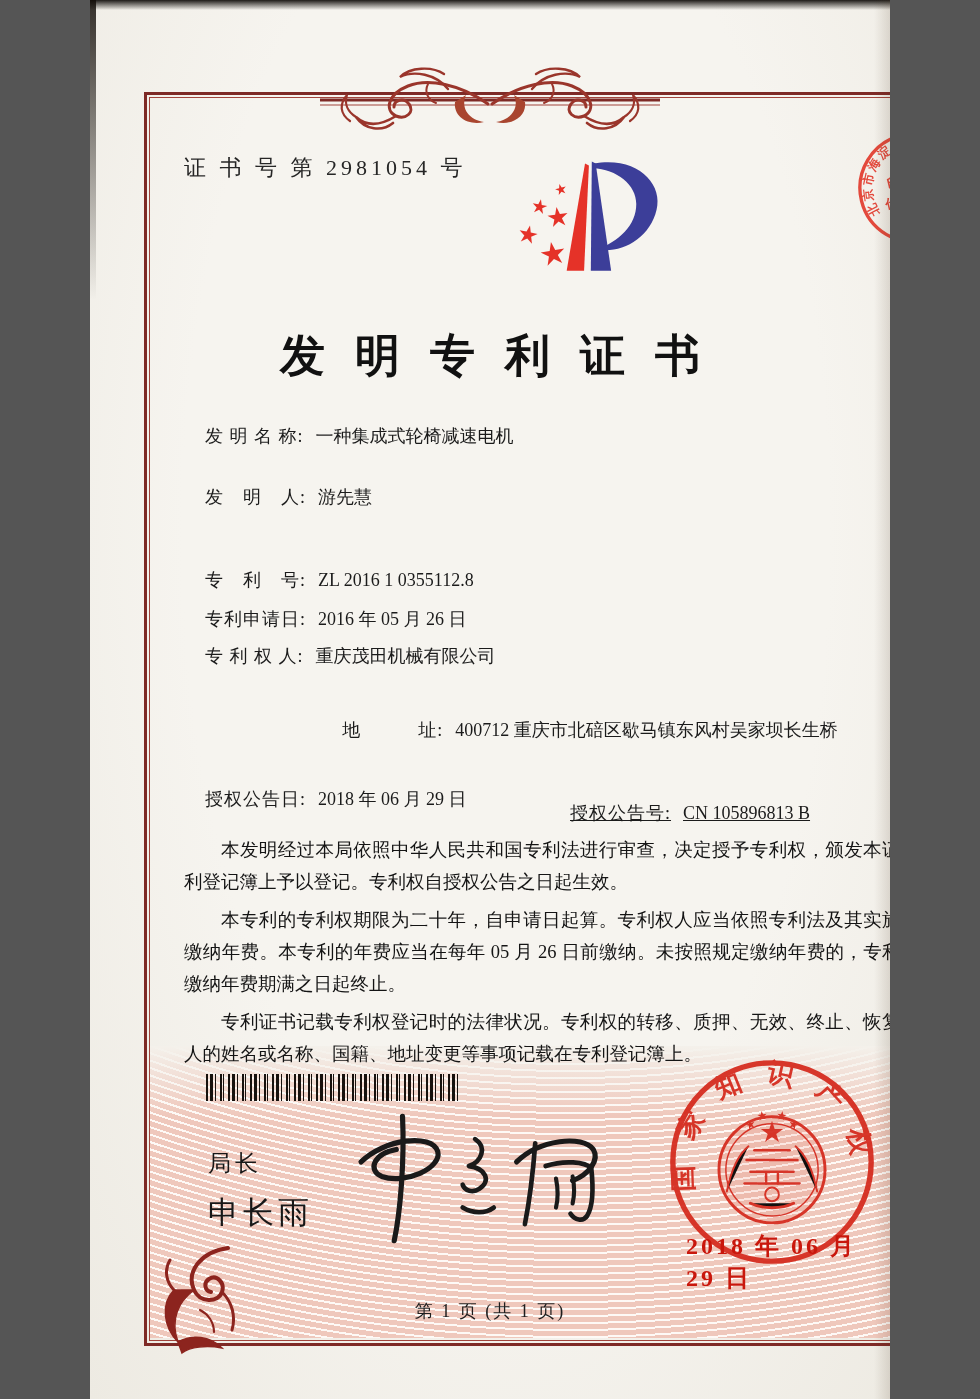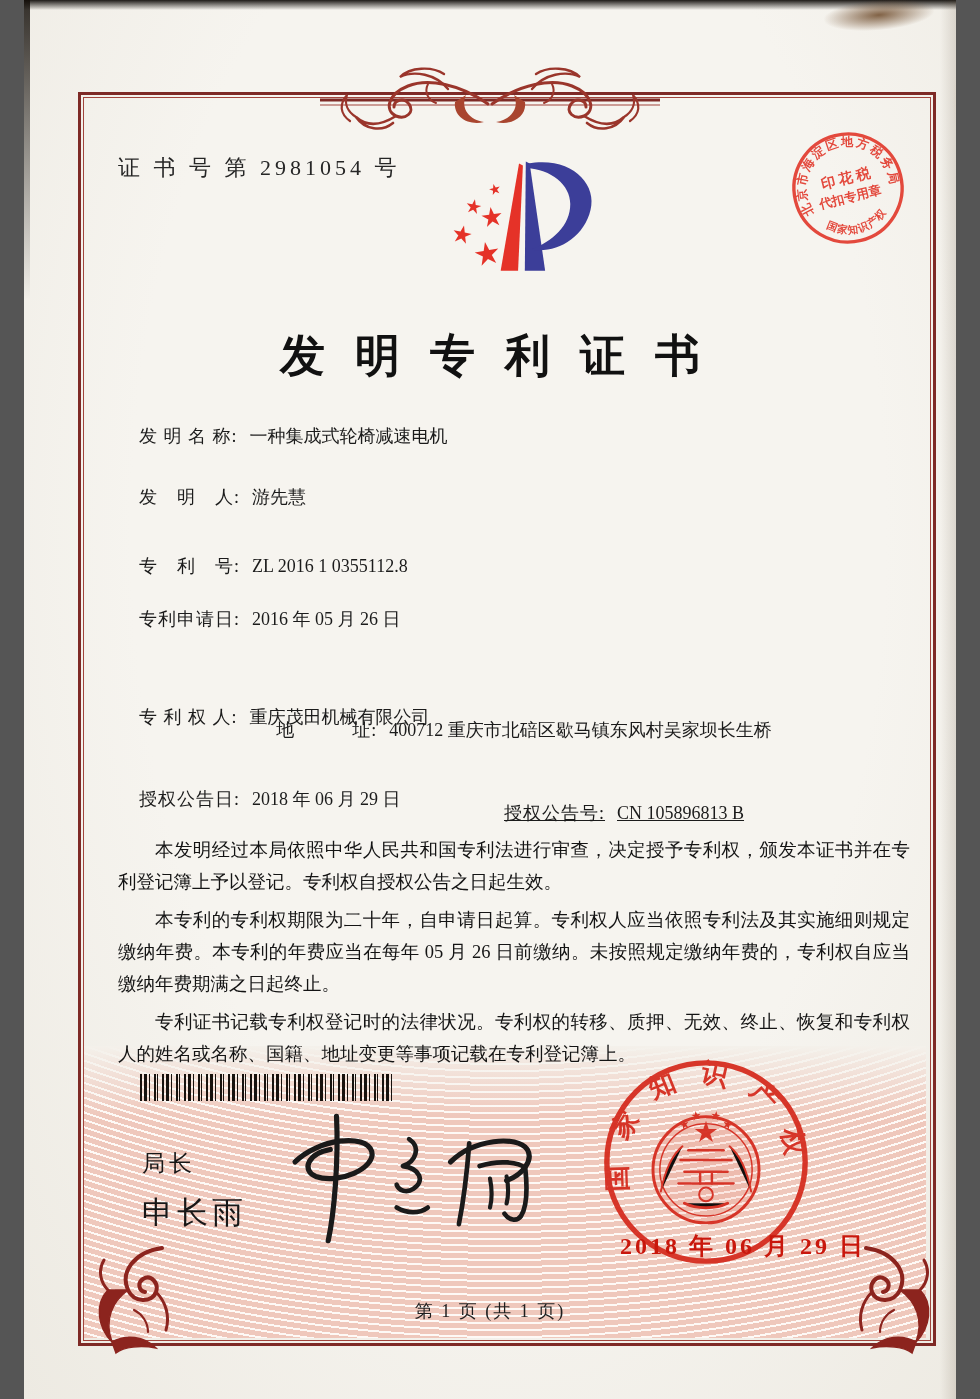--- a/index.html
+++ b/index.html
@@ -1,17 +1,17 @@
 <!DOCTYPE html>
 <html><head>
 <meta charset="utf-8">
 <style>
   html,body { margin:0; padding:0; background:#555; }
   .page {
-    position:relative; width:932px; height:1399px; overflow:hidden;
+    position:relative; width:800px; height:1399px; overflow:hidden;
     margin:0 auto;
     background:
       radial-gradient(ellipse at 52% 38%, #f6f4ef 55%, #edeae2 100%);
     font-family:"Liberation Serif","DejaVu Serif",serif;
     color:#1c1c1c;
   }
   
   .edge-top { position:absolute; top:0; left:0; right:0; height:10px;
     background:linear-gradient(to bottom, rgba(12,9,6,.92), rgba(12,9,6,0)); z-index:40;}
   .edge-left { position:absolute; top:0; left:0; width:6px; height:300px;
@@ -54,22 +54,22 @@
 
   .title { position:absolute; left:0; right:0; top:295px; text-align:center;
     font-size:45px; font-weight:bold; color:#111; letter-spacing:30px; text-indent:30px;
     z-index:5;margin-top:31px; }
 
   .f-row { position:absolute; left:115px; width:770px; font-size:18px;
     color:#1b1b1b; white-space:nowrap; z-index:5; }
   .f-label { letter-spacing:1px; }
   .f-value { margin-left:12px; }
   .f-group2 { position:absolute; left:365px; top:14px;text-decoration:underline; }
-  .r0 { top:424px; } .r1 { top:485px; } .r2 { top:554px; } .r3 { top:607px; }
-  .r4 { top:705px; } .r5 { top:718px;text-align:center; } .r6 { top:787px; }
+  .r0 { top:424px; } .r1 { top:485px; } .r2 { top:568px; } .r3 { top:607px; }
+  .r4 { top:644px; } .r5 { top:718px;text-align:center; } .r6 { top:787px; }
 
   .paras { position:absolute; left:94px; top:834px; width:792px; z-index:5;
     font-size:18.5px; line-height:32px; color:#141414; text-align:justify; }
   .paras p { margin:0 0 6px 0; text-indent:2em; }
 
   .barcode { position:absolute; left:116px; top:1074px; width:253px; height:27px; z-index:5;
     background:repeating-linear-gradient(90deg,
       #17120e 0 2px, transparent 2px 4px,
       #17120e 4px 7px, transparent 7px 9px,
       #17120e 9px 10px, transparent 10px 14px,

